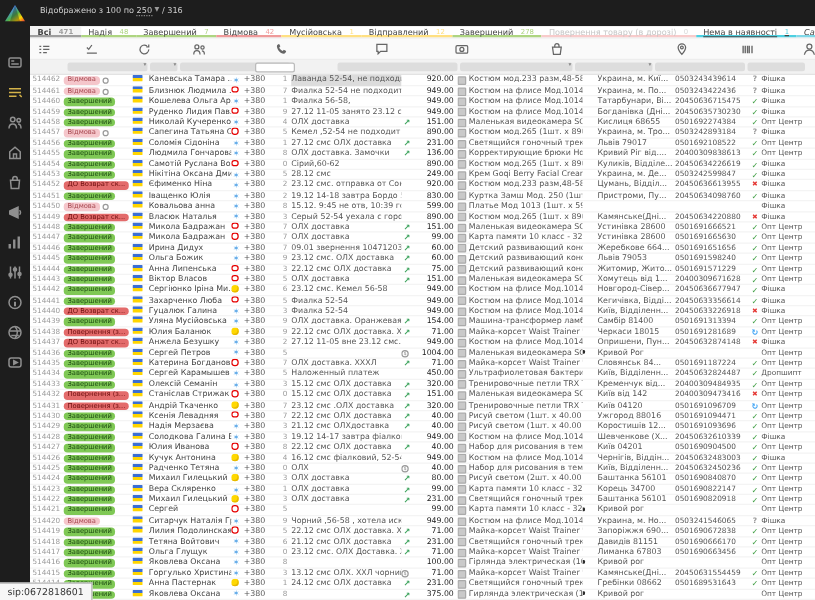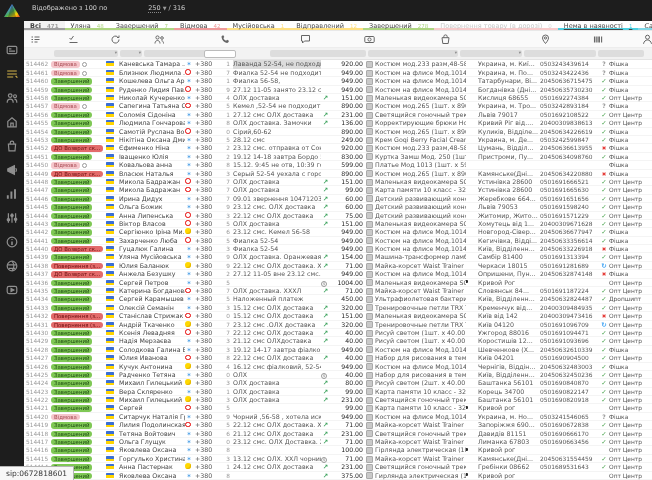--- a/index.html
+++ b/index.html
@@ -193,33 +193,33 @@
             </svg>
           </span>
         </div>
       </div>
   </div>
 
   <div class="main">
     <div class="topbar">
       <div class="showing">
         <span>Відображено з 100 по</span>
-        <span style="border-bottom:1px dotted #888;margin-left:39px;">250</span>
+        <span style="border-bottom:1px dotted #888;">250</span>
         <span class="caret">▼</span>
         <span>/ 316</span>
       </div>
     </div>
 
     <div class="tabs" id="tabs">
         <div class="tab active" style="border-bottom-color: rgb(158, 158, 158);">
           <span>Всі</span>
           <span class="cnt" style="color: rgb(158, 158, 158);">471</span>
         </div>
         <div class="tab" style="border-bottom-color: rgb(174, 213, 129);">
-          <span>Уляна</span>
+          <span>Надія</span>
           <span class="cnt" style="color: rgb(174, 213, 129);">48</span>
         </div>
         <div class="tab" style="border-bottom-color: rgb(174, 213, 129);">
           <span>Завершений</span>
           <span class="cnt" style="color: rgb(174, 213, 129);">7</span>
         </div>
         <div class="tab" style="border-bottom-color: rgb(239, 154, 154);">
           <span>Відмова</span>
           <span class="cnt" style="color: rgb(239, 154, 154);">42</span>
         </div>

